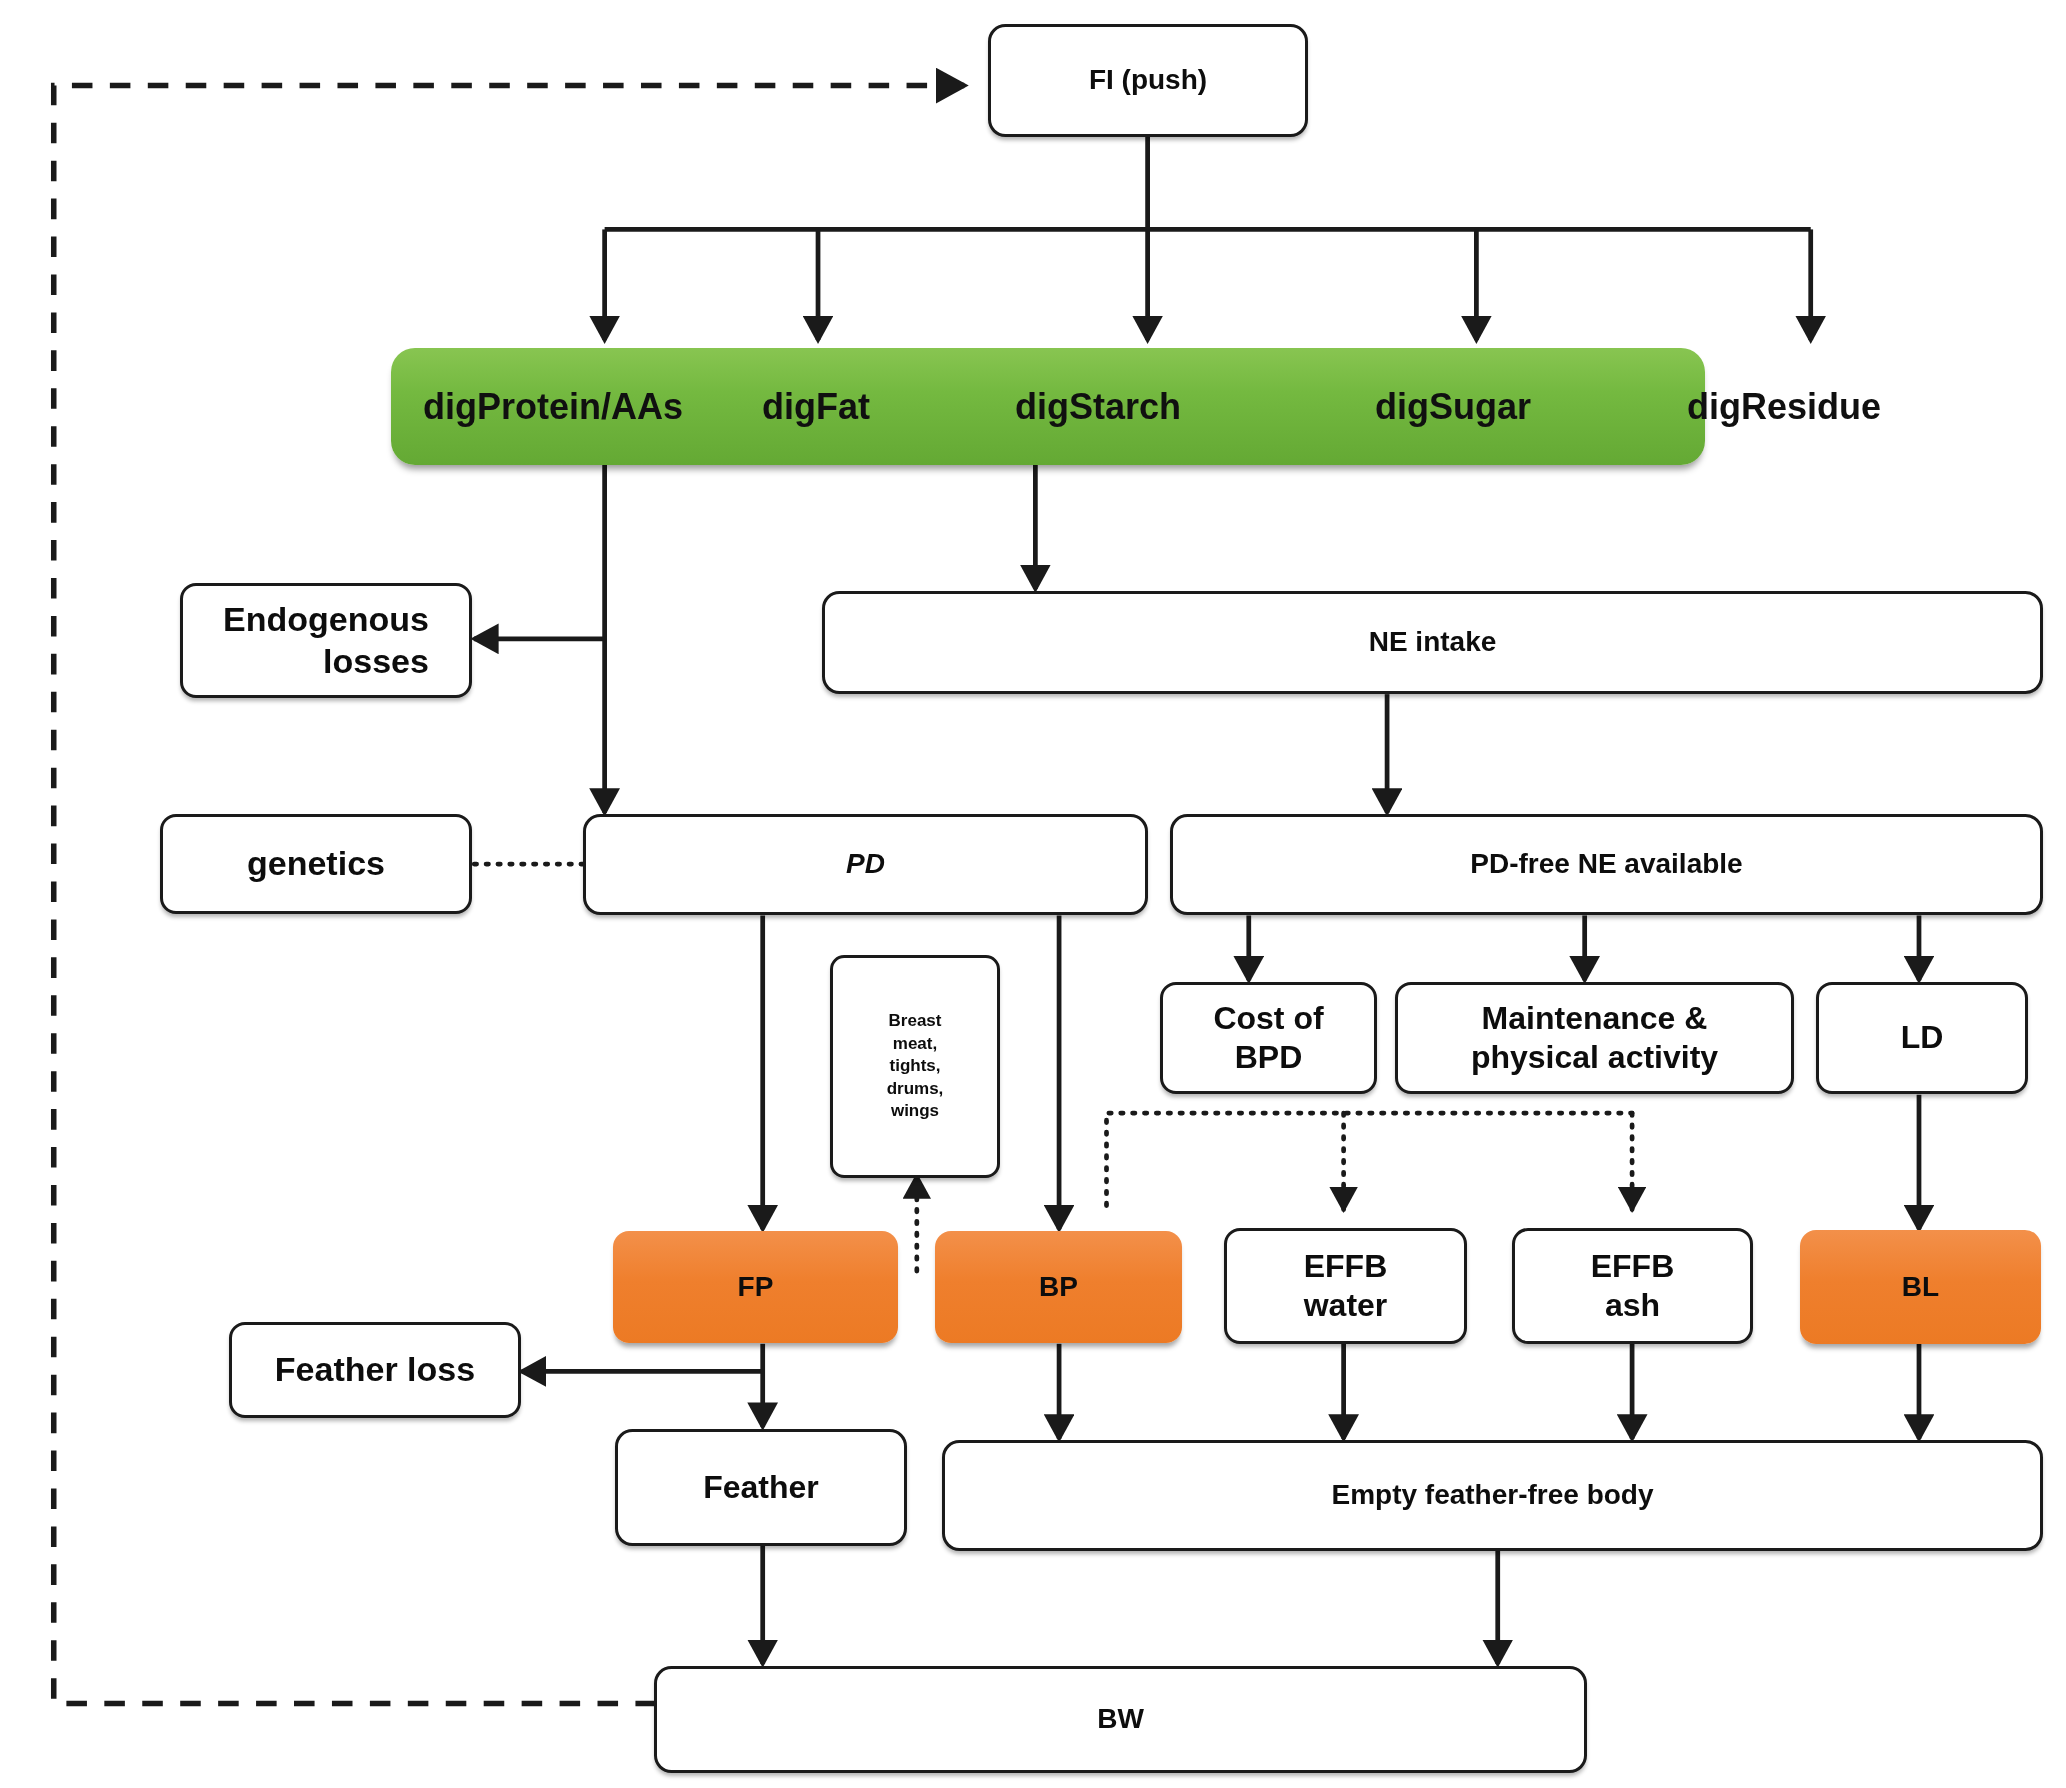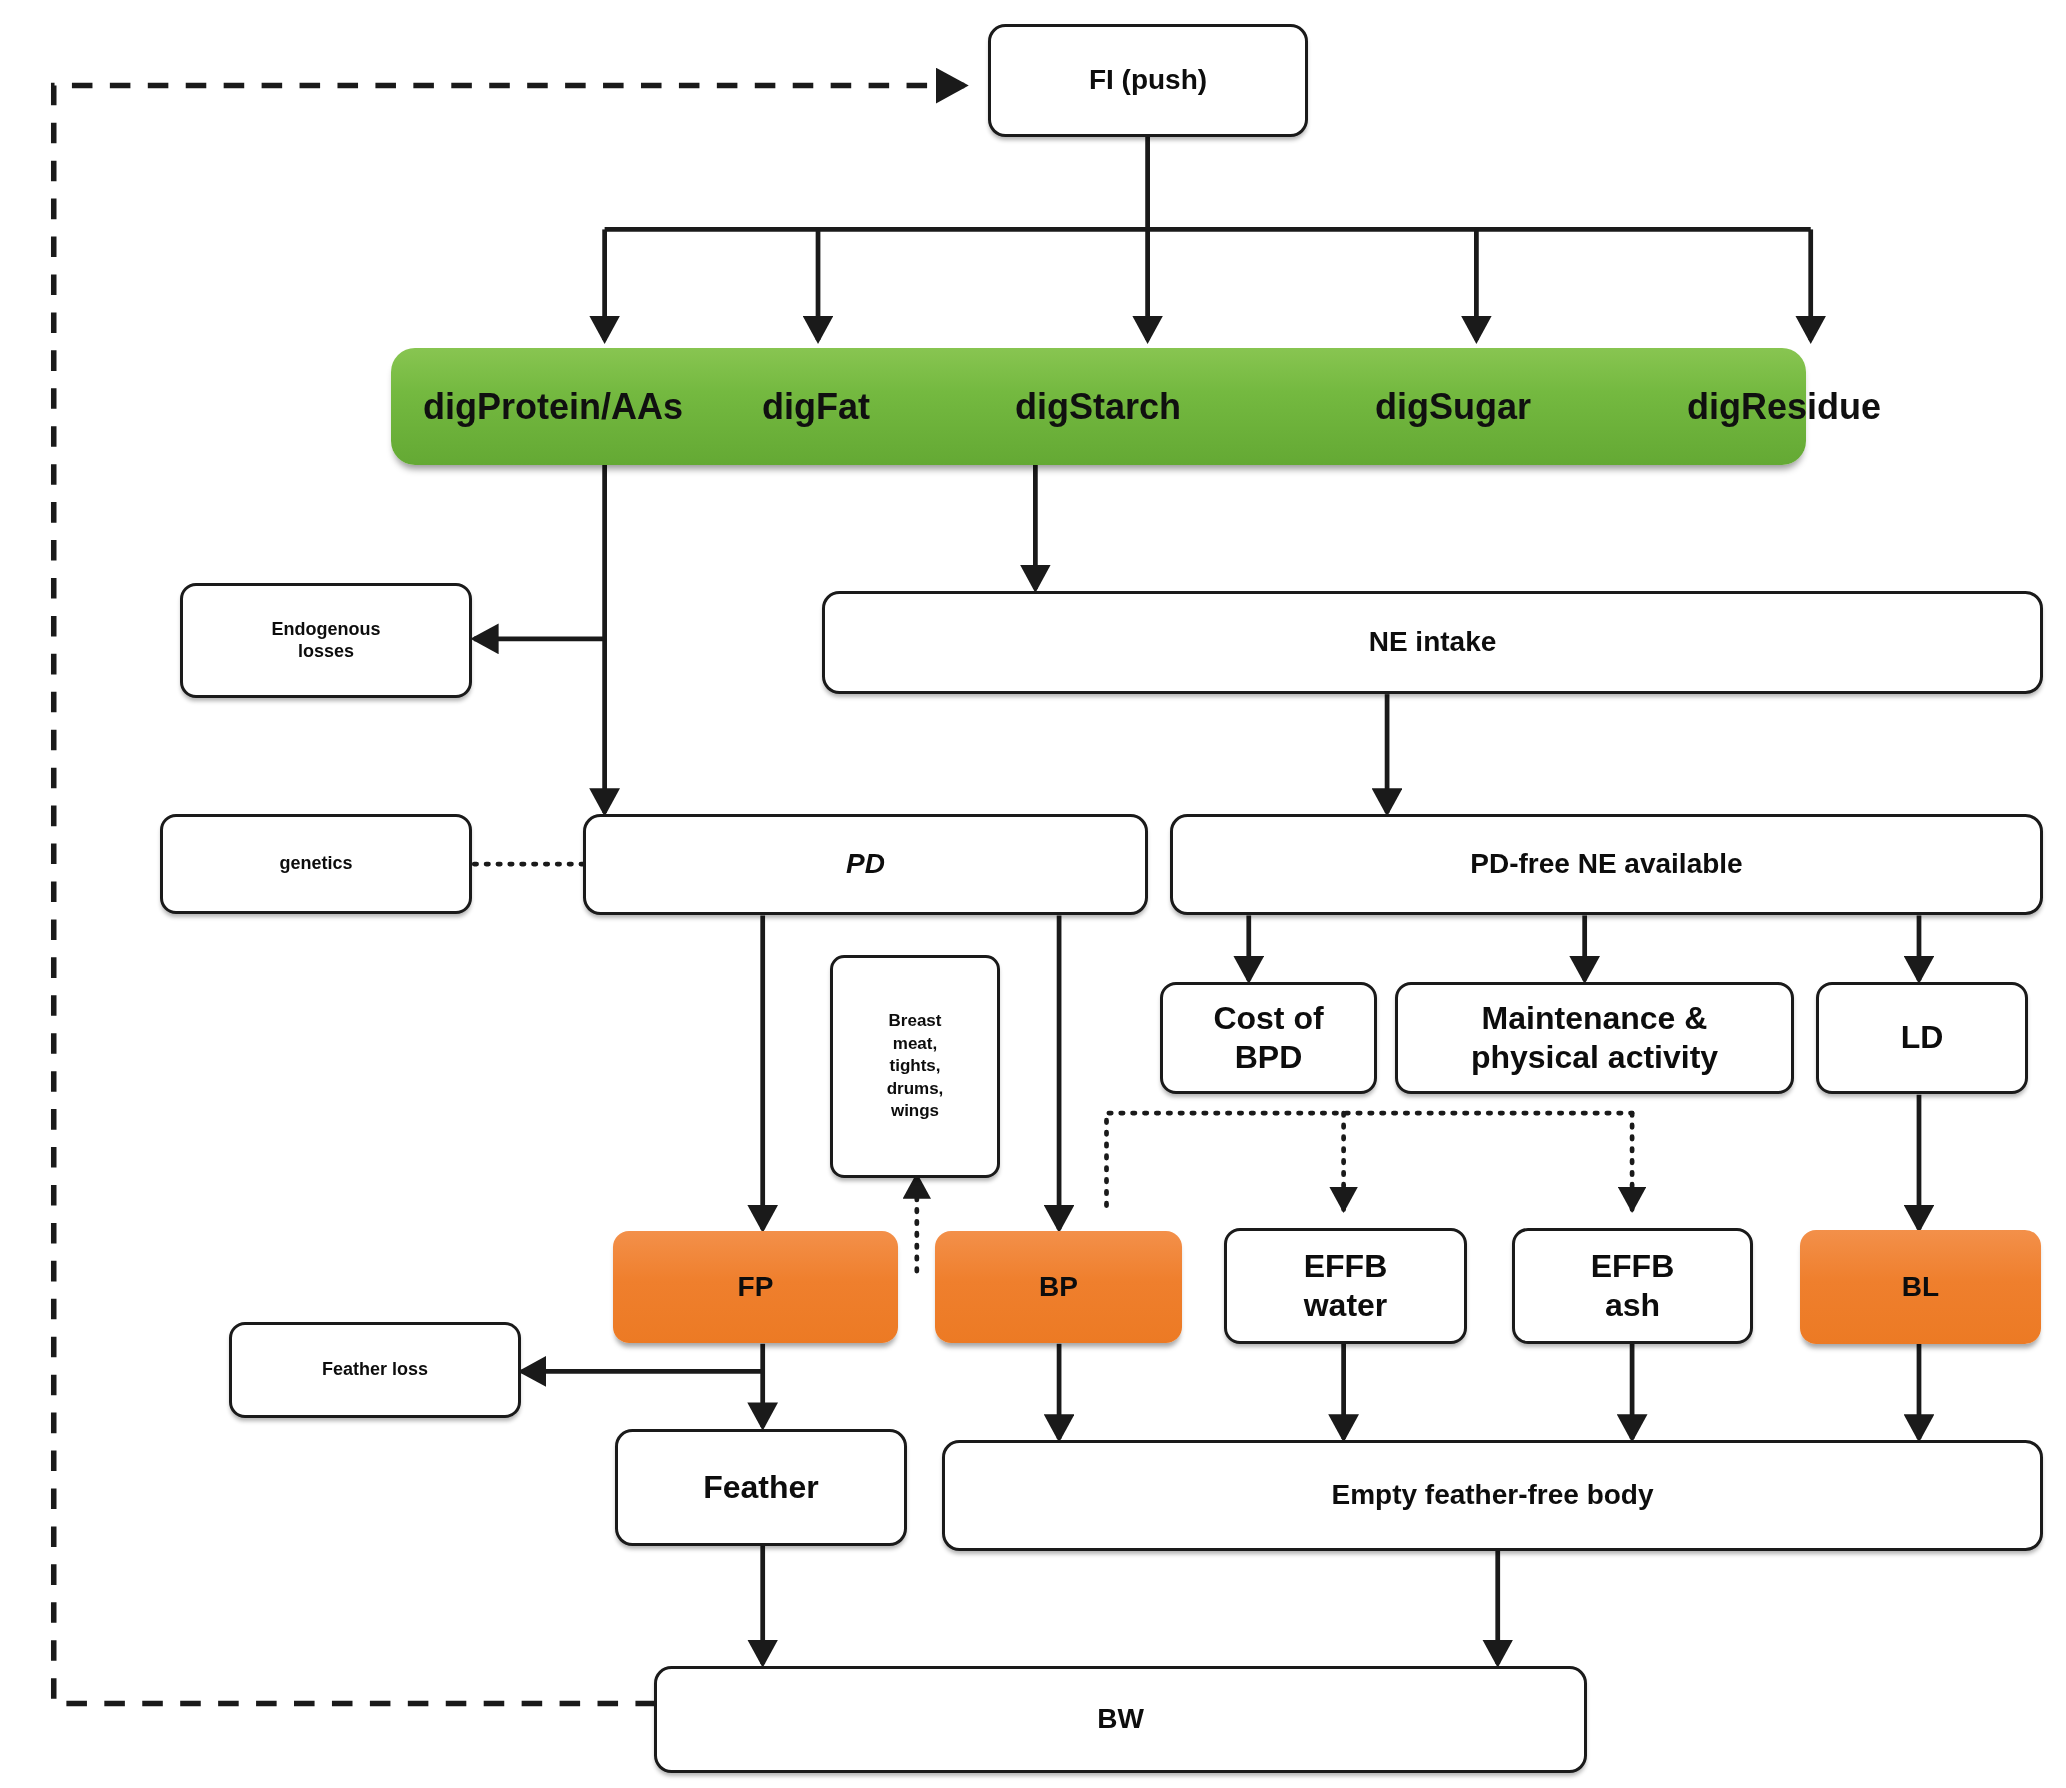--- a/index.html
+++ b/index.html
@@ -9,21 +9,21 @@
 
   .node{position:absolute;box-sizing:border-box;display:flex;align-items:center;
         justify-content:center;text-align:center;background:#ffffff;
         border:3.2px solid #1a1a1a;border-radius:17.4px;
         font-weight:bold;color:#0d0d0d;line-height:1.22;
         box-shadow:0 4px 4px -1.6px rgba(0,0,0,0.30);}
   .node span{display:block;padding:0 8px;}
 
   .big{font-size:28px;}
   .med{font-size:32px;}
-  .sm{font-size:18px;}
+  .sm{font-size:34px;text-align:right;}
   .xs{font-size:17px;line-height:1.32;}
 
   .orange{background:linear-gradient(180deg,#F3904A 0%,#EF7F2D 45%,#EC7A24 100%);
           border:none;border-radius:16px;
           box-shadow:0 5.5px 5.5px -2.4px rgba(0,0,0,0.35);}
 
   .greenbar{position:absolute;box-sizing:border-box;border:none;border-radius:24px;
             background:linear-gradient(180deg,#88C551 0%,#74B940 38%,#64A934 100%);
             box-shadow:0 6.3px 7.1px -3.2px rgba(0,0,0,0.40);
             display:flex;align-items:center;color:#101010;font-weight:bold;font-size:36px;}
@@ -99,21 +99,21 @@
 
     <g stroke="#1a1a1a" stroke-width="7" fill="none" stroke-dasharray="26 22" stroke-linecap="butt">
       <path d="M 830 2155 L 68 2155 L 68 108 L 1220 108" marker-end="url(#ah)"></path>
     </g>
   </svg>
 
   <div class="node big" style="left:988px;top:24px;width:320px;height:113px;">
     <span>FI (push)</span>
   </div>
 
-  <div class="greenbar" style="left:391px;top:348px;width:1415px;height:117px;">
+  <div class="greenbar" style="left:391px;top:348px;width:1314px;height:117px;">
     <span class="gi" style="left:32px;">digProtein/AAs</span>
     <span class="gi" style="left:371px;">digFat</span>
     <span class="gi" style="left:624px;">digStarch</span>
     <span class="gi" style="left:984px;">digSugar</span>
     <span class="gi" style="left:1296px;">digResidue</span>
   </div>
 
   <div class="node sm" style="left:180px;top:583px;width:292px;height:115px;border-radius:16px;">
     <span>
       <span>Endogenous</span>

